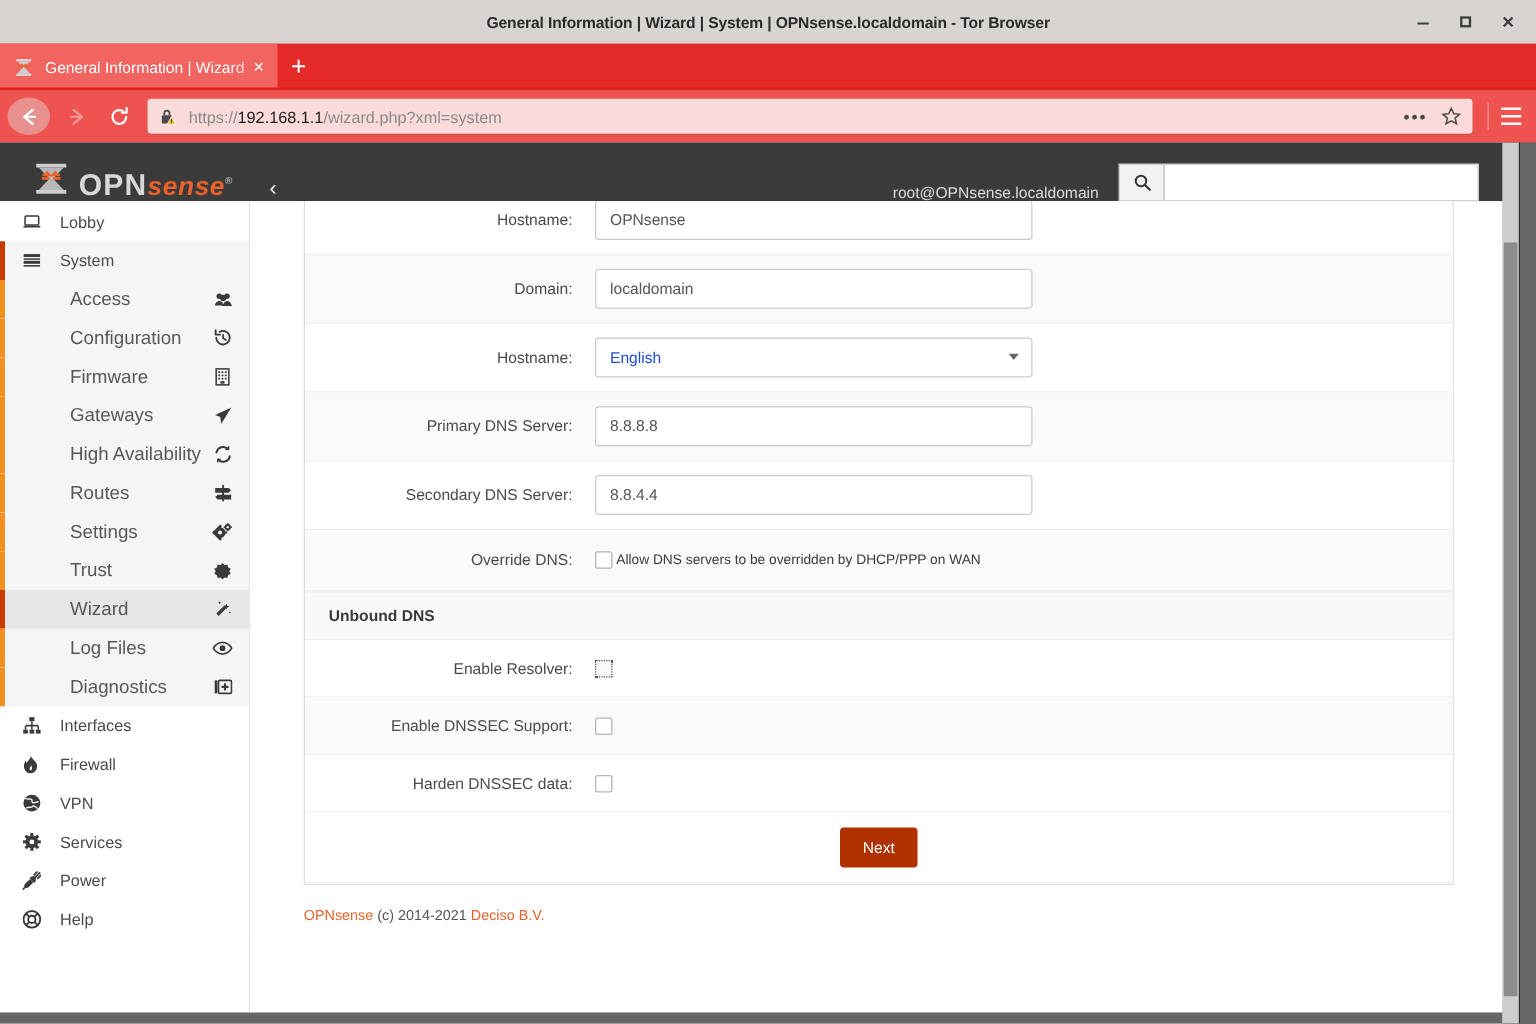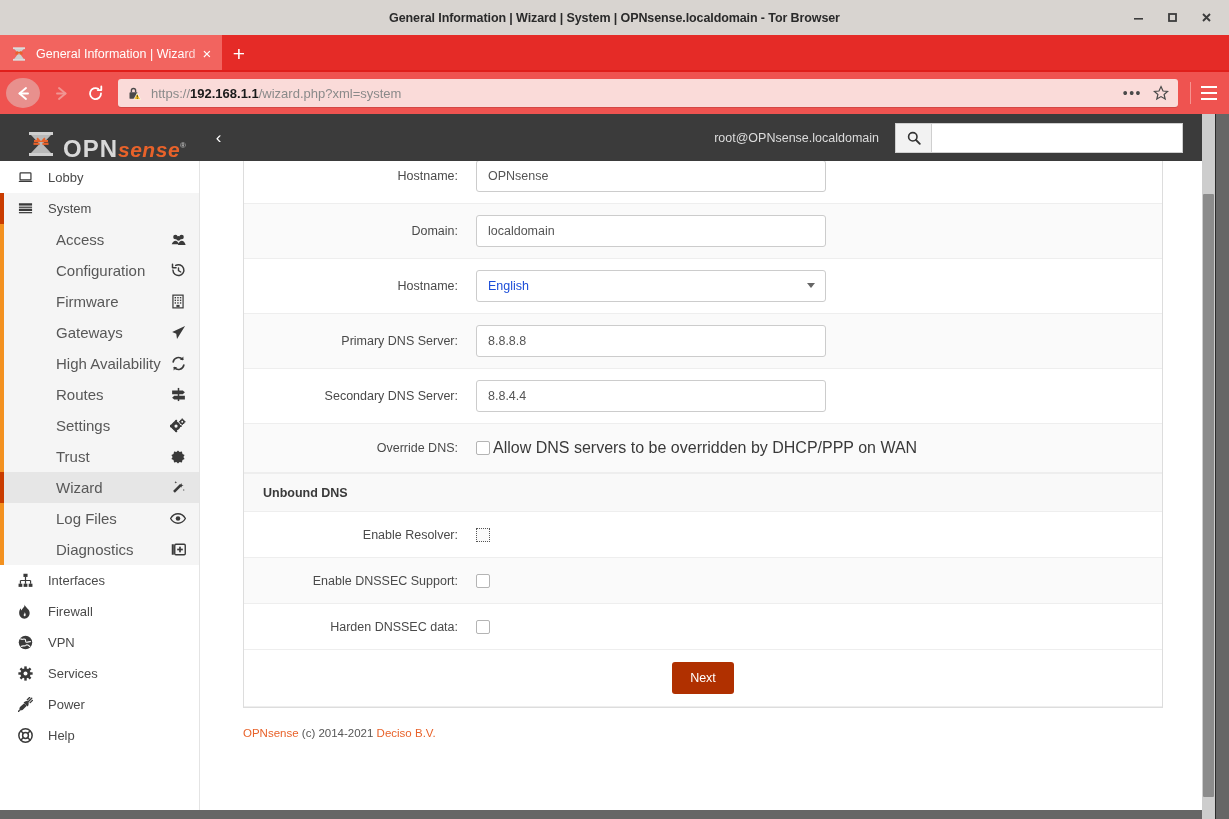--- a/index.html
+++ b/index.html
@@ -94,21 +94,21 @@
     display: flex; align-items: center;
     margin: 0 8px 0 6px;
     padding: 0 6px 0 9px;
     box-shadow: 0 1px 0 rgba(0,0,0,0.12);
   }
   .lock-icon { width: 16px; flex: 0 0 16px; display:flex; align-items:center; }
   .url-text {
     flex: 1 1 auto; font-size: 13px; color: #8a8a8a;
     padding-left: 8px; white-space: nowrap; overflow: hidden;
   }
-  .url-host { color: #1a1a1a; font-weight: bold; margin-top: 20px; }
+  .url-host { color: #1a1a1a; font-weight: normal; margin-top: 20px; }
   .url-dots {
     color: #4a4a4a; font-size: 14px; letter-spacing: 1.5px;
     padding: 0 8px 0 4px; flex: 0 0 auto;
   }
   .url-star { width: 22px; flex: 0 0 22px; display:flex; align-items:center; justify-content:center; color:#4a4a4a; }
   .menu-sep { width:1px; height:22px; background:#f69490; flex:0 0 1px; margin: 0 4px; }
   .hamburger {
     width: 28px; flex: 0 0 28px; height: 28px;
     display: flex; flex-direction: column; justify-content: center;
     align-items: center; gap: 4px;
@@ -124,21 +124,21 @@
   }
   .page {
     position: absolute; left: 0; top: 0;
     width: 1202px; height: 705px;
     background: #ffffff;
   }
 
   
   .opn-header {
     height: 47px; background: #3b3b3b;
-    display: flex; align-items: center;
+    display: flex; align-items: flex-end;
     padding-left: 26px;
   }
   .logo { display: flex; align-items: flex-end; height: 47px; padding-top: 11px; }
   .logo-glyph { margin-right: 7px; }
   .logo-text {
     font-size: 24px; font-weight: bold; letter-spacing: 0.5px;
     line-height: 22px; position: relative;
   }
   .logo-opn { color: #d8d8d8; font-family: "Liberation Sans", sans-serif; letter-spacing: 1px; }
   .logo-sense { color: #e8622a; font-style: italic; font-size: 21px; }
@@ -274,21 +274,21 @@
   .cbox {
     width: 14px; height: 14px; flex: 0 0 14px;
     border: 1px solid #b4b4b4; border-radius: 2px;
     background: #fff;
   }
   .cbox.focused {
     border: 1px dotted #555;
     border-radius: 0;
     background: #fafafa;
   }
-  .cb-label { font-size: 16px; color: #3a3a3a; margin-left: 3px; }
+  .cb-label { font-size: 11px; color: #3a3a3a; margin-left: 3px; }
   .btn-row {
     display: flex; align-items: center; justify-content: center;
     min-height: 57px;
     border-bottom: 1px solid #eeeeee;
     background: #fff;
   }
   .btn-next {
     background: #b03000; color: #fff;
     border: none; border-radius: 3px;
     font-size: 12.5px;

